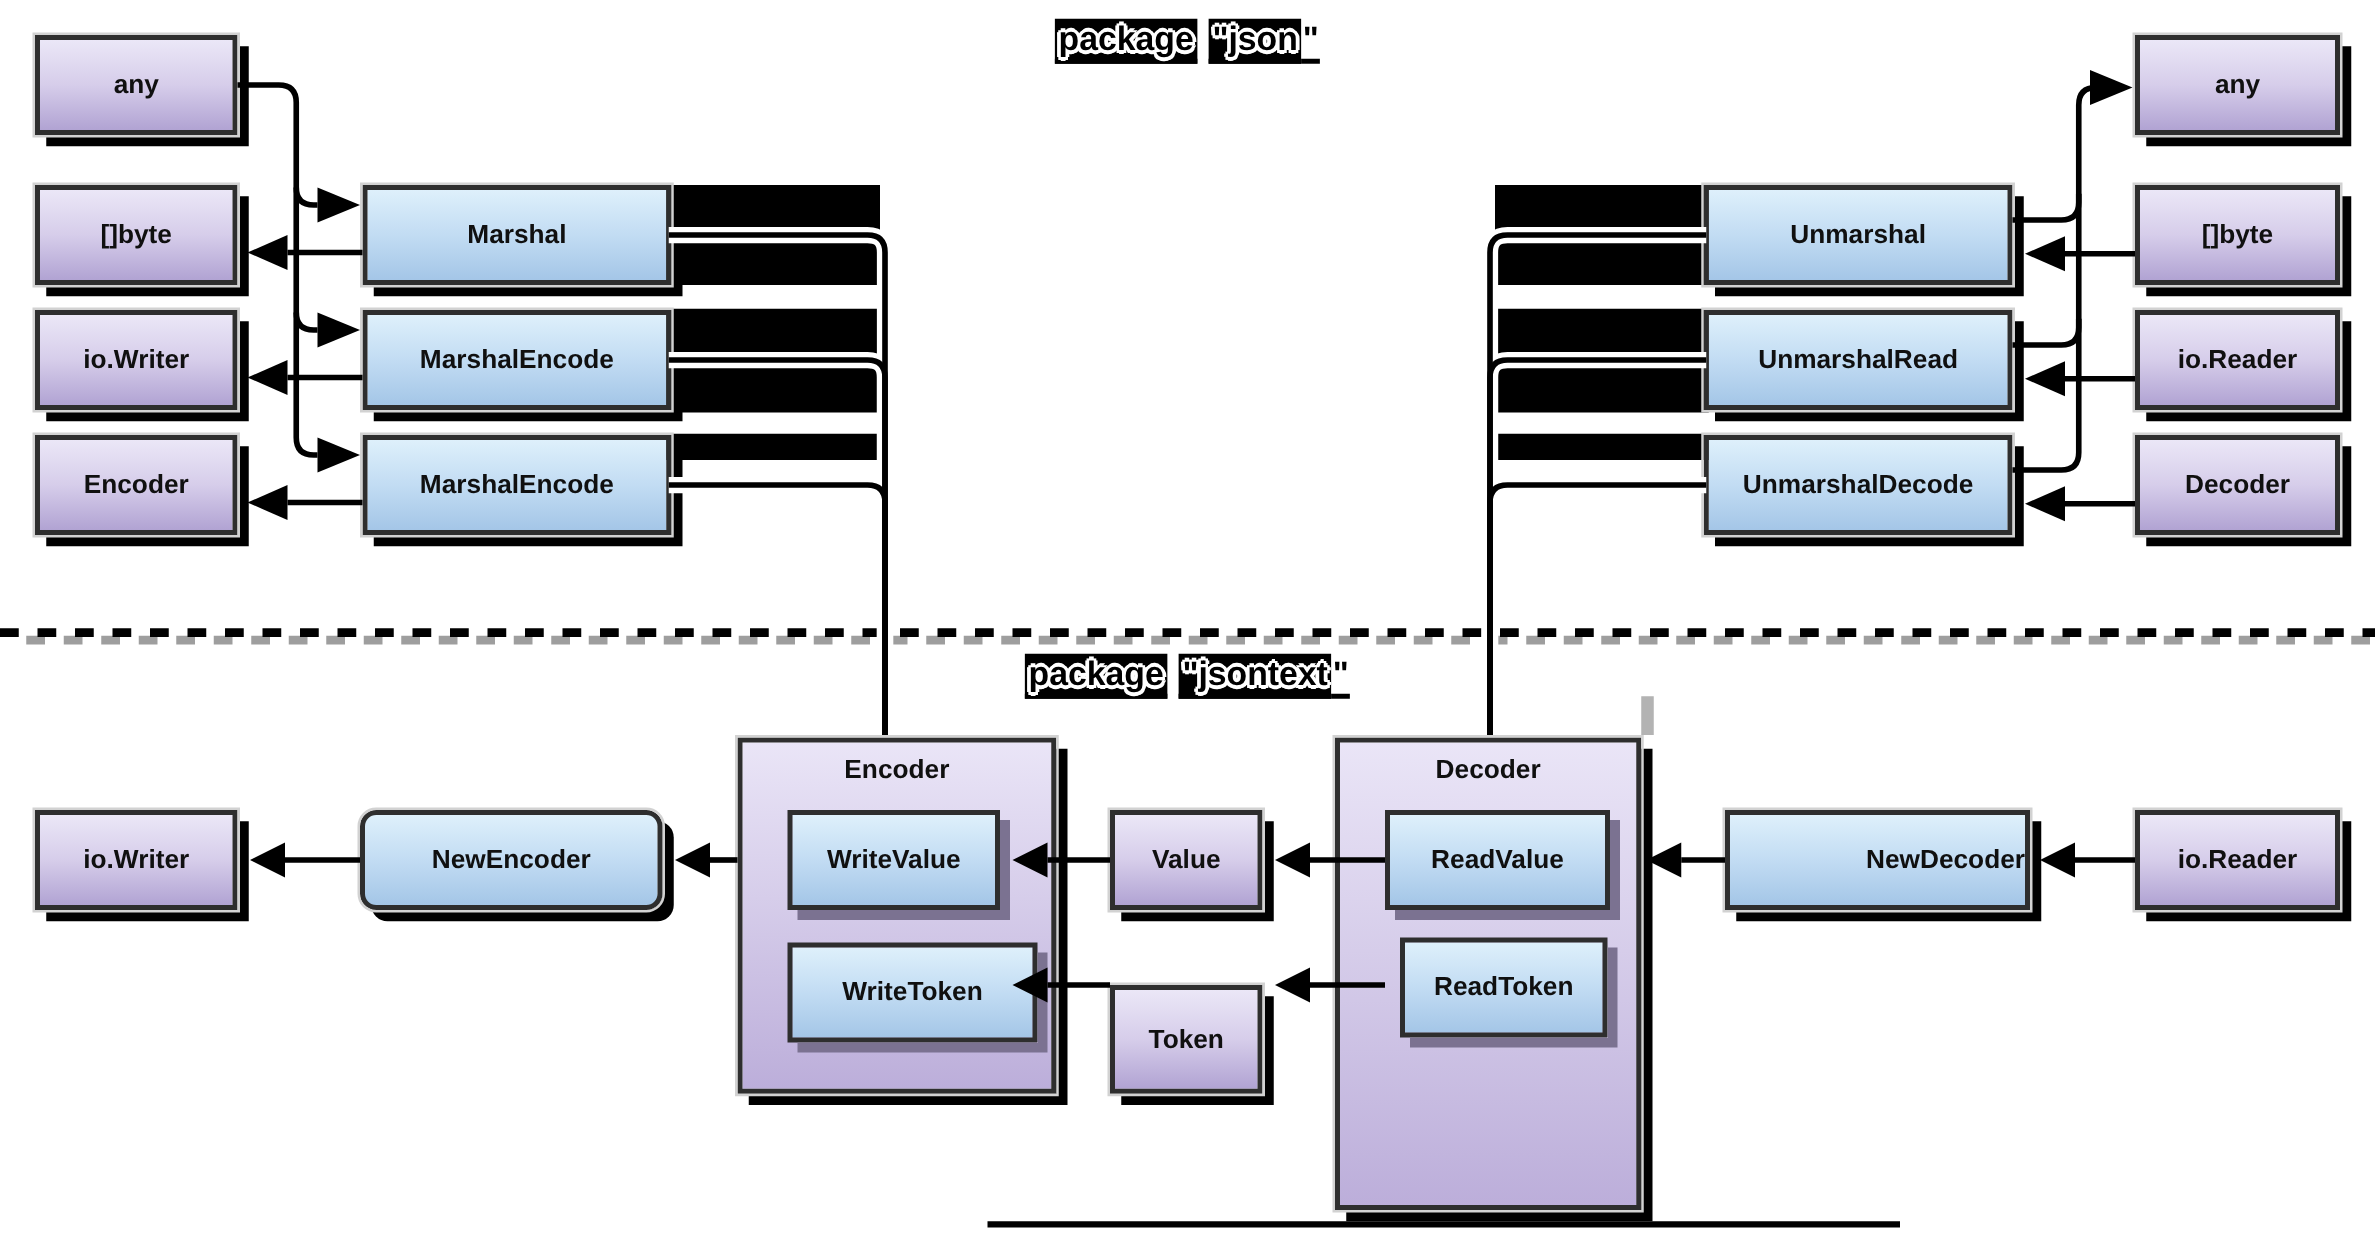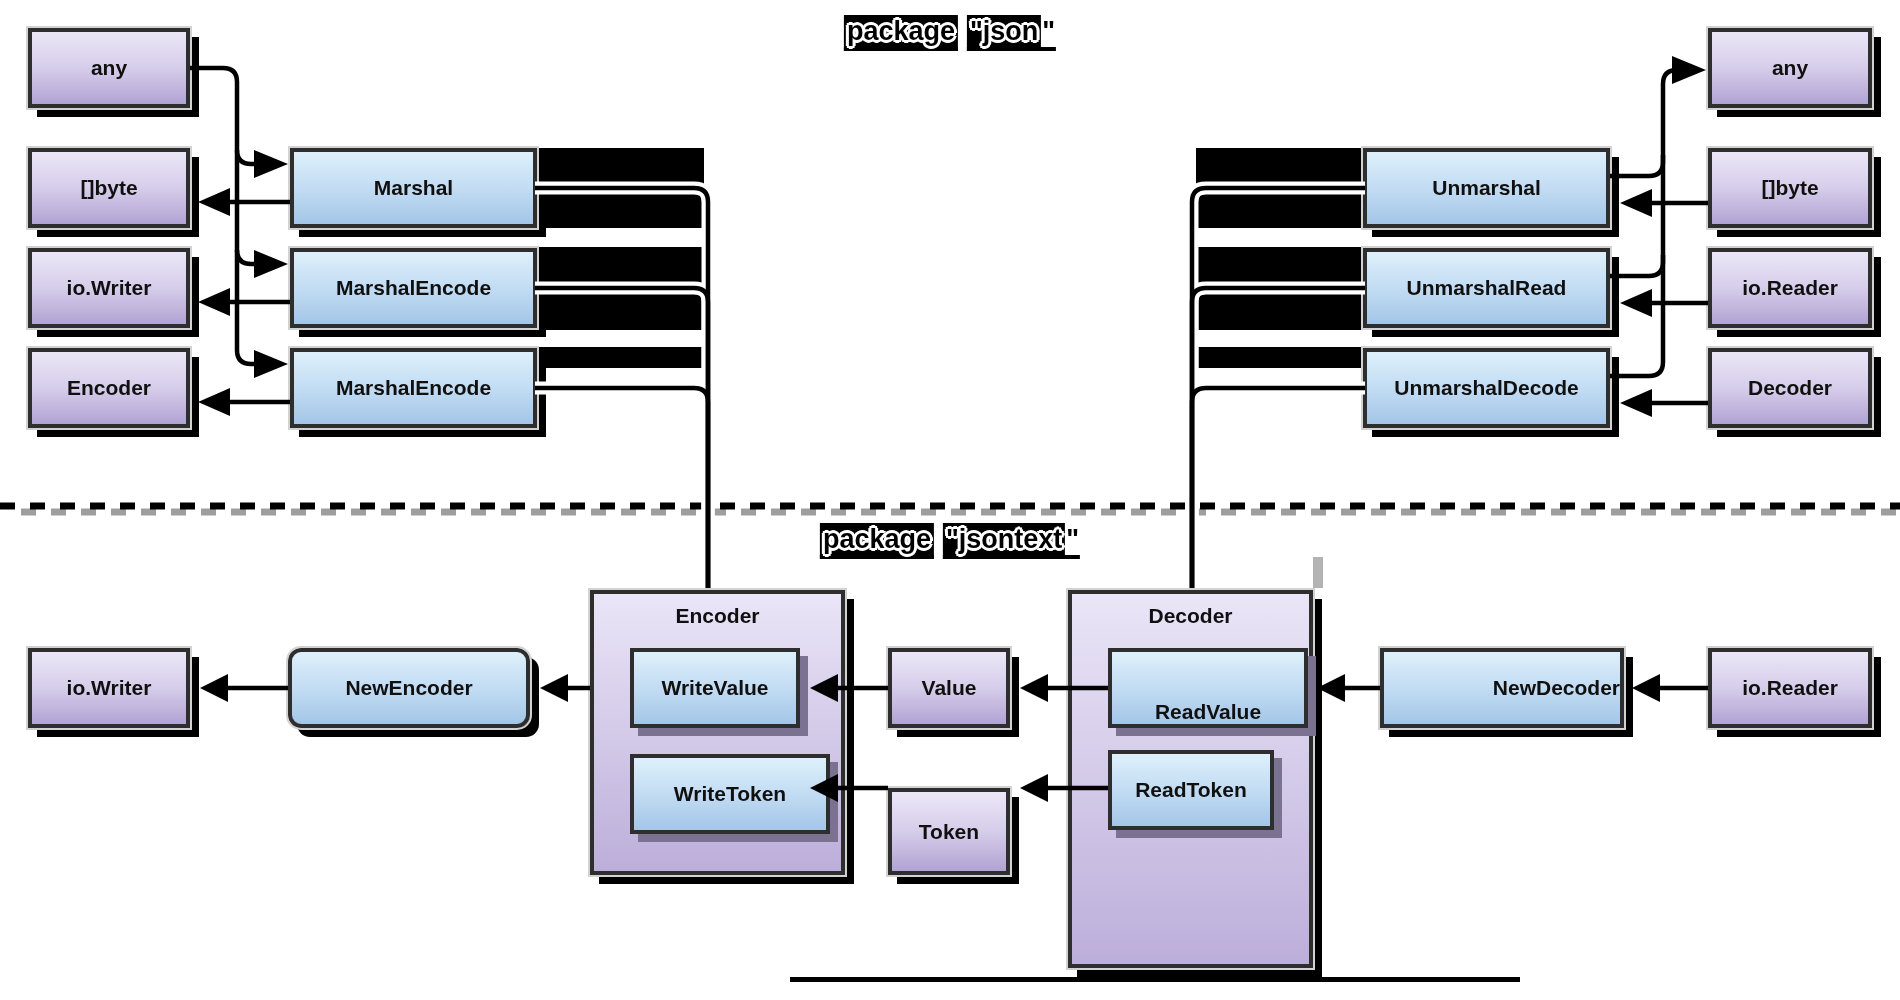--- a/index.html
+++ b/index.html
@@ -135,24 +135,24 @@
 
   <div class="box purple" style="left:888px;top:648px;width:122px;height:80px;">
       <span>Value</span>
     </div>
   <div class="box purple" style="left:888px;top:788px;width:122px;height:87px;">
       <span>Token</span>
     </div>
 
   <div class="container" style="left:1068px;top:590px;width:245px;height:378px;">
     <div class="ctitle">Decoder</div>
-    <div class="inner" style="left:36px;top:54px;width:200px;height:80px;align-items:flex-end;">
+    <div class="inner" style="left:36px;top:54px;width:180px;height:80px;">
         <span>ReadValue</span>
       </div>
-    <div class="inner" style="left:36px;top:156px;width:166px;height:80px;">
+    <div class="inner" style="left:48px;top:156px;width:166px;height:80px;">
         <span>ReadToken</span>
       </div>
   </div>
 
   <div class="box blue" style="left:1380px;top:648px;width:244px;height:80px;justify-content:flex-end;">
       <span>NewDecoder</span>
     </div>
   <div class="box purple" style="left:1708px;top:648px;width:164px;height:80px;">
       <span>io.Reader</span>
     </div>

